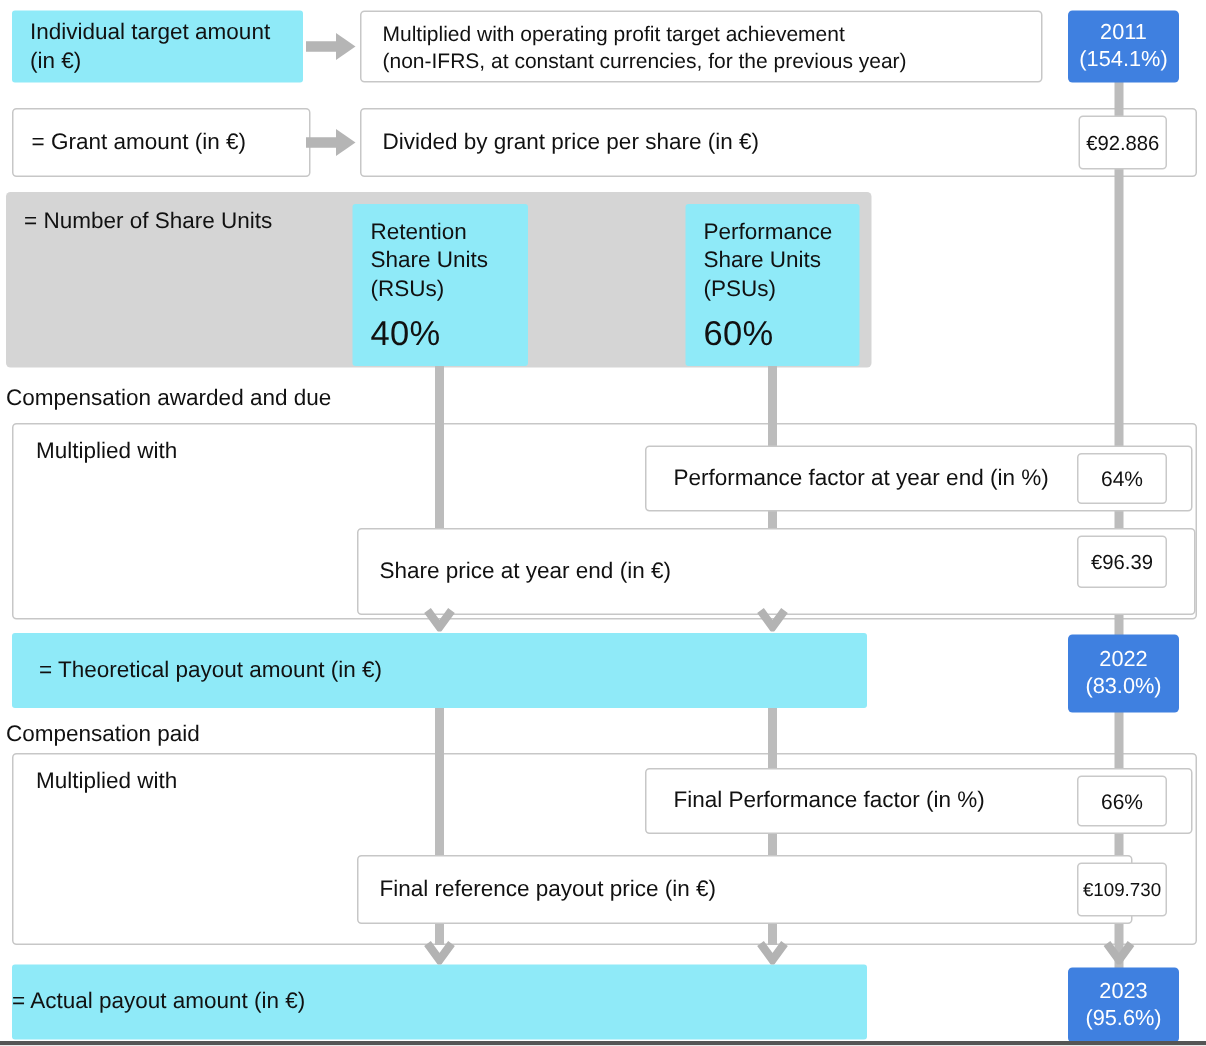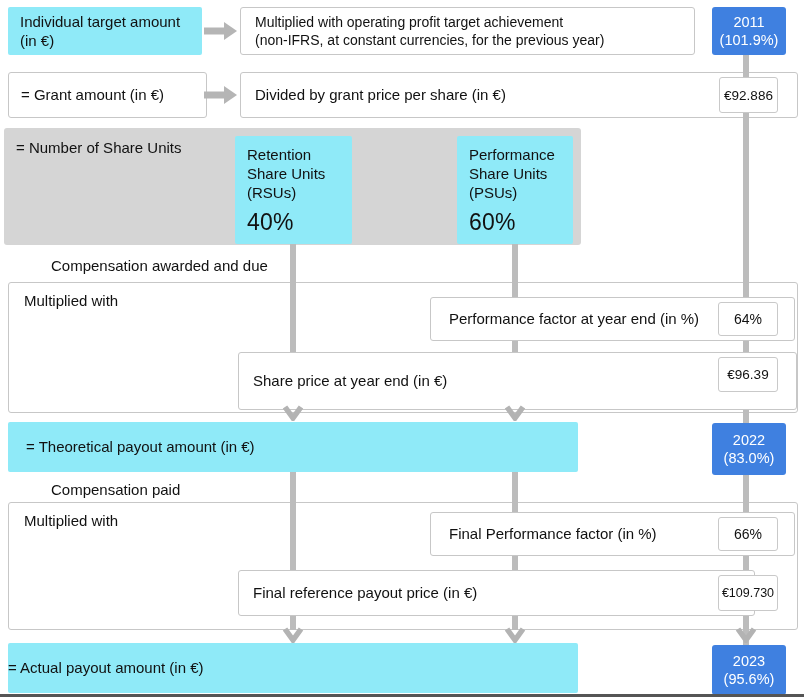--- a/index.html
+++ b/index.html
@@ -16,21 +16,21 @@
         display:flex;flex-direction:column;justify-content:center;}
   .cyan{background:#8feaf8;border-radius:2px;}
   .badge{background:#3f80e0;border-radius:3px;color:#ffffff;text-align:center;
          display:flex;flex-direction:column;justify-content:center;line-height:1.25;
          font-size:14.5px;}
   .graysec{background:#d5d5d5;border-radius:3px;}
   .lbl{font-size:15px;line-height:1.28;}
   .small-val{background:#ffffff;border:1.5px solid #c9c9c9;border-radius:3px;
              display:flex;align-items:center;justify-content:center;font-size:13.5px;}
   .vline{background:#bcbcbc;width:6px;}
-  .heading{font-size:15px;color:#111;margin-left:47px;}
+  .heading{font-size:15px;color:#111;}
   .unitbox{display:flex;flex-direction:column;justify-content:space-between;
            padding:9px 10px 8px 12px;}
   .unit-pct{font-size:23px;letter-spacing:.2px;}
 </style>
 </head>
 <body>
 
 <div class="canvas">
 
   <div class="abs vline z2" style="left:743px;top:54px;height:370px"></div>
@@ -51,21 +51,21 @@
       </svg>
   </span>
 
   <div class="abs wbox z3" style="left:240px;top:7px;width:455px;height:48px;padding-left:14px">
     <span style="font-size:14px;line-height:1.3">Multiplied with operating profit target achievement</span>
     <span style="font-size:14px;line-height:1.3">(non-IFRS, at constant currencies, for the previous year)</span>
   </div>
 
   <div class="abs badge z3" style="left:712px;top:7px;width:74px;height:48px">
     <span>2011</span>
-    <span>(101.9%)</span>
+    <span>(154.1%)</span>
   </div>
 
   <div class="abs wbox z3" style="left:8px;top:72px;width:199px;height:46px;padding-left:12px">
     <span class="lbl">= Grant amount (in €)</span>
   </div>
 
   <span class="abs z3" style="left:204px;top:84px">
     <svg width="34" height="22">
         <line x1="0" y1="11" x2="22" y2="11" stroke="#b5b5b5" stroke-width="7"></line>
         <path d="M20 2 L33 11 L20 20 Z" fill="#b5b5b5"></path>

